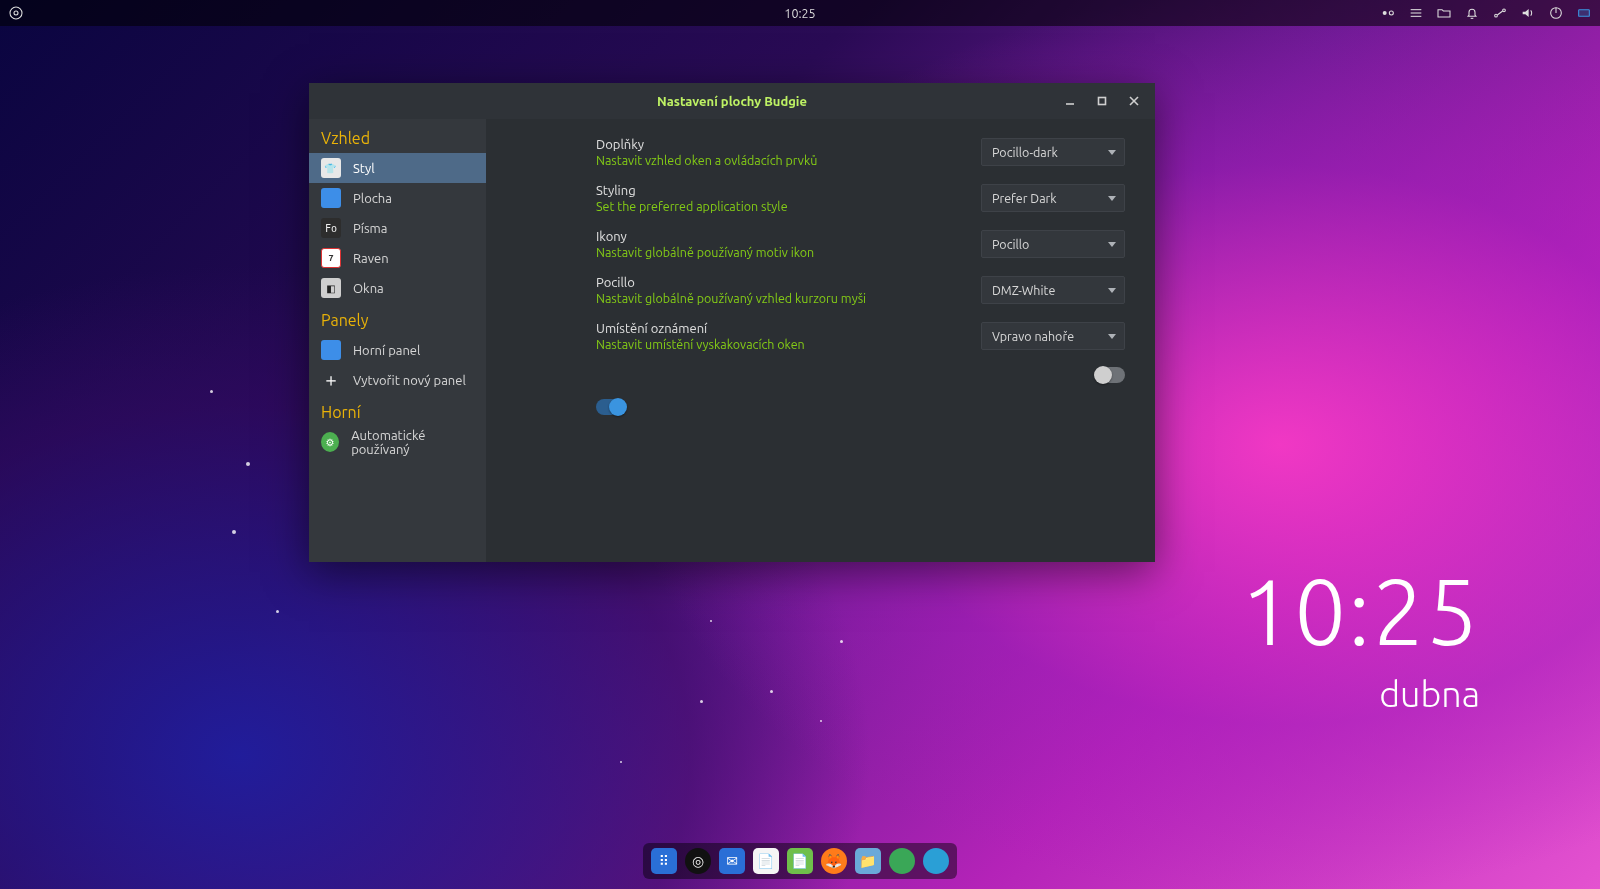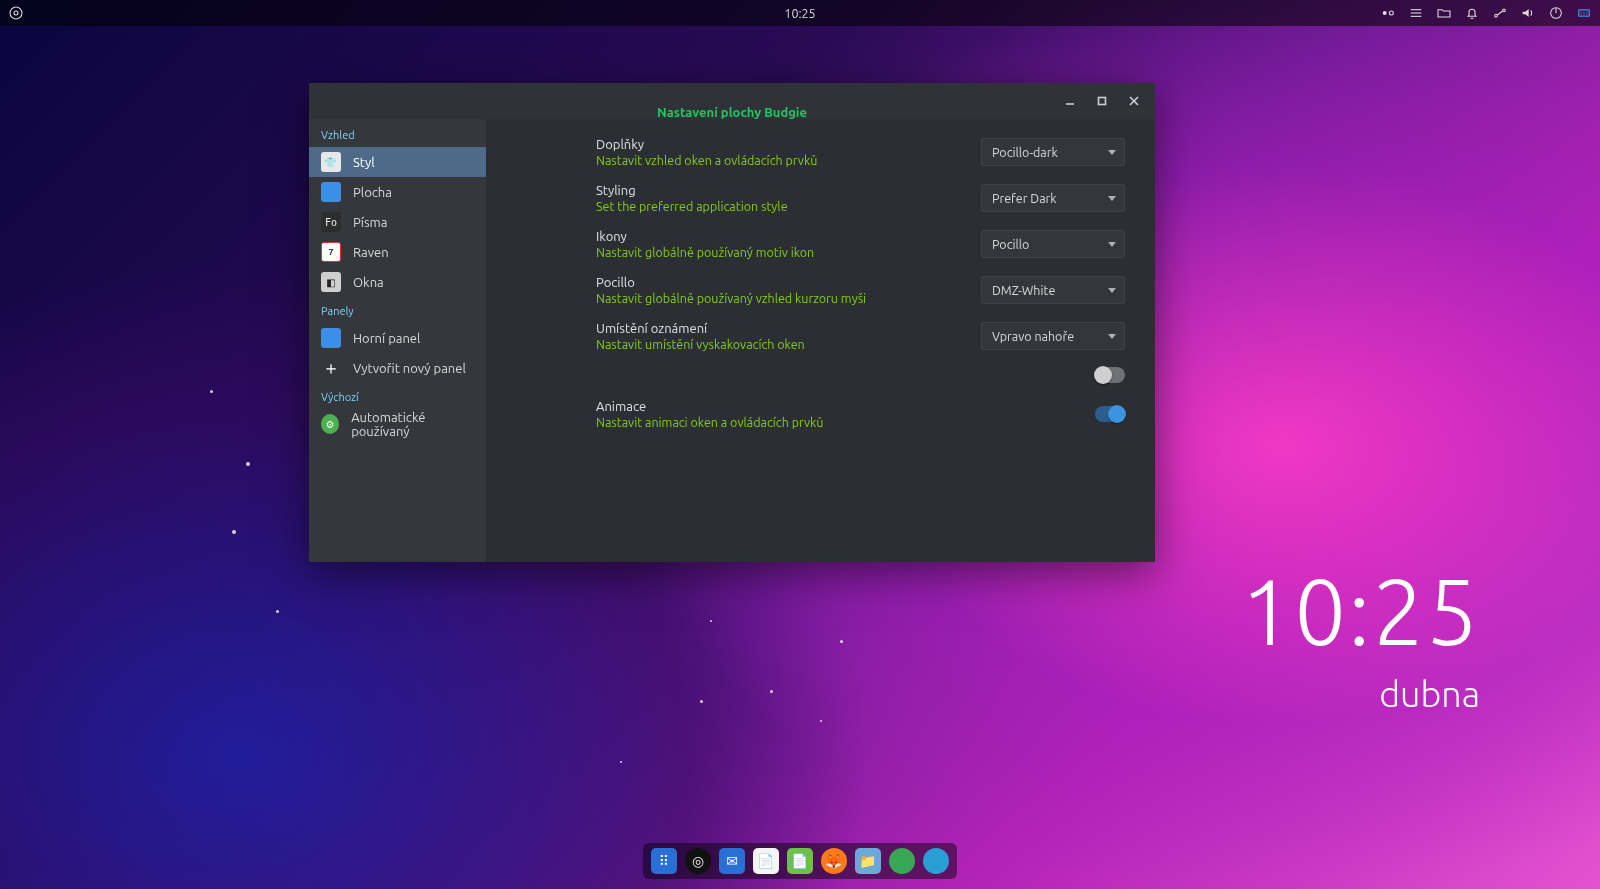--- a/index.html
+++ b/index.html
@@ -46,32 +46,32 @@
 .clock-widget .time { font-size:92px; font-weight:300; letter-spacing:2px; line-height:1; }
 .clock-widget .date { font-size:36px; font-weight:300; margin-top:16px; }
 
 
 .window {
   position:absolute; left:309px; top:83px; width:846px; height:479px;
   background:#2b2f33; border-radius:0; box-shadow:0 10px 40px rgba(0,0,0,.5);
   display:flex; flex-direction:column; color:#cfcfcf;
 }
 .titlebar {
-  height:36px; background:#2f3338; display:flex; align-items:flex-end; justify-content:center;
-  position:relative; font-size:13px; color:#22c55e; font-weight:600;
+  height:36px; background:#2f3338; display:flex; align-items:center; justify-content:center;
+  position:relative; font-size:13px; color:#bef264; font-weight:600;
 }
 .win-controls { position:absolute; right:6px; top:0; bottom:0; display:flex; align-items:center; gap:2px; }
 .win-btn { width:30px; height:30px; display:flex; align-items:center; justify-content:center; color:#cfcfcf; border-radius:2px; }
 .win-btn svg{width:12px;height:12px;stroke:#cfcfcf;fill:none;stroke-width:1.6}
 
 .window-body { flex:1; display:flex; min-height:0; }
 
 
 .sidebar { width:177px; background:#34383d; display:flex; flex-direction:column; padding-top:2px; font-size:13px; }
-.side-label { padding:8px 12px 6px; color:#7dd3fc; font-size:11px; }
+.side-label { padding:8px 12px 6px; color:#eab308; font-size:16px; }
 .side-item {
   display:flex; align-items:center; gap:12px; height:30px; padding:0 12px; color:#d7d7d7;
 }
 .side-item.active { background:#4e6a88; color:#fff; }
 .side-ico { width:20px; height:20px; border-radius:3px; display:flex; align-items:center; justify-content:center; font-size:10px; color:#222; }
 .ico-white{background:#e8e8e8}
 .ico-blue{background:#3d8ee8}
 .ico-dark{background:#2d2d2d;color:#eee;font-family:monospace}
 .ico-cal{background:#fff;border:1px solid #d33;color:#333;font-size:9px;font-weight:700}
 .ico-grey{background:#cfcfcf}
@@ -250,21 +250,21 @@
         <div class="side-label">Panely</div>
         <div class="side-item">
           <span class="side-ico ico-blue"></span>
           <span>Horní panel</span>
         </div>
         <div class="side-item">
           <span class="side-ico ico-plus">＋</span>
           <span>Vytvořit nový panel</span>
         </div>
 
-        <div class="side-label">Výchozí</div>
+        <div class="side-label">Horní</div>
         <div class="side-item">
           <span class="side-ico ico-green">⚙</span>
           <span>Automatické používaný</span>
         </div>
       </div>
 
       <div class="content">
 
         <div class="row">
           <div class="lbl">
@@ -323,24 +323,20 @@
 
         <div class="row">
           <div class="lbl">
           </div>
           <div class="toggle off">
               <div class="knob"></div>
             </div>
         </div>
 
         <div class="row">
-          <div class="lbl">
-            <div class="title">Animace</div>
-            <div class="desc">Nastavit animaci oken a ovládacích prvků</div>
-          </div>
           <div class="toggle on">
               <div class="knob"></div>
             </div>
         </div>
 
       </div>
     </div>
   </div>
 
   <div class="dock">

